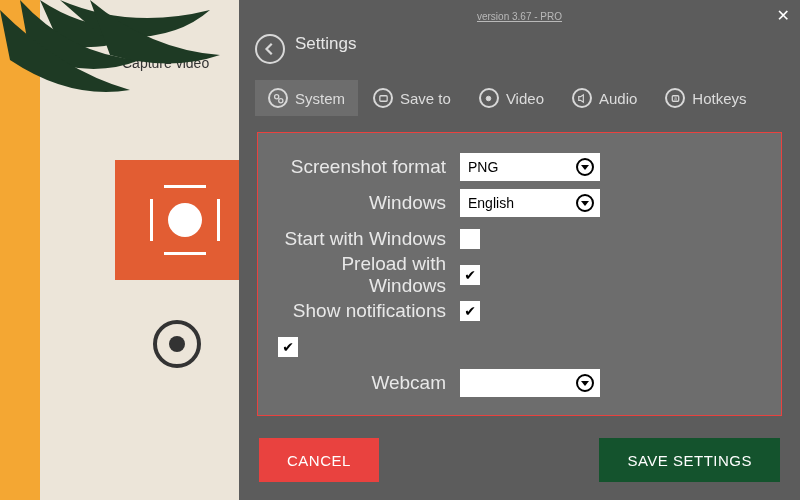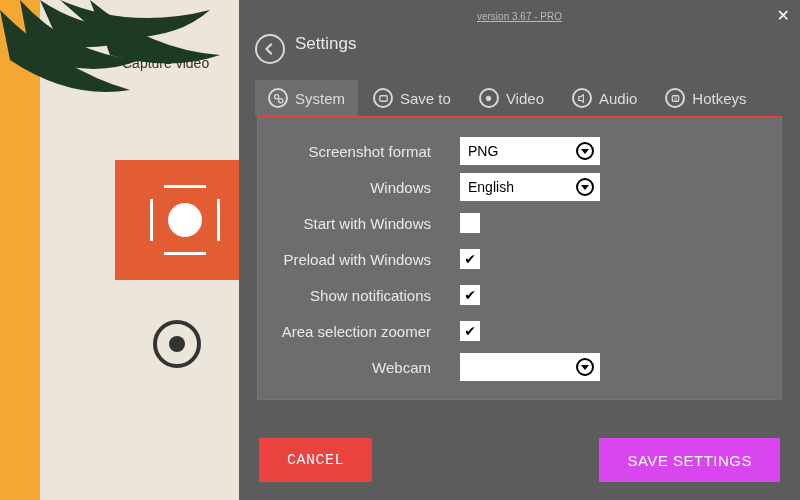--- a/index.html
+++ b/index.html
@@ -44,39 +44,39 @@
   .close-x { position:absolute; right:10px; top:6px; color:#fff; font-size:16px; cursor:pointer; }
 
   .title-row { display:flex; gap:10px; padding:0 16px; height:34px; }
   .back-btn {
     width:30px; height:30px; border:2px solid #d8d8d8; border-radius:50%;
     display:flex;align-items:center;justify-content:center; cursor:pointer;
   }
   .back-btn svg{width:14px;height:14px;stroke:#d8d8d8;fill:none;stroke-width:2.5}
   .title-text { font-size:17px; color:#e6e6e6; }
 
-  .tabs { display:flex; gap:2px; padding:12px 16px 0 16px; }
+  .tabs { display:flex; gap:2px; padding:12px 16px 16px 16px; }
   .tab {
     display:flex; align-items:center; gap:7px; padding:8px 13px;
     font-size:15px; color:#dcdcdc; cursor:pointer;
   }
   .tab.active { background:#6d6d6d; }
   .tab-icon {
     width:20px;height:20px;border:2px solid #d8d8d8;border-radius:50%;
     display:flex;align-items:center;justify-content:center;font-size:10px;color:#d8d8d8;
     flex-shrink:0;
   }
   .tab-icon svg{width:11px;height:11px;stroke:#d8d8d8;fill:#d8d8d8}
 
   .panel {
     margin:0 18px; padding:16px 20px 14px 20px;
     background:#6d6d6d; border:1px solid #e9423f;
   }
   .row { display:flex; align-items:center; height:36px; }
-  .row-label { width:182px; text-align:right; padding-right:29px; font-size:15px; color:#e8e8e8; }
+  .row-label { width:182px; text-align:right; padding-right:14px; font-size:19px; color:#e8e8e8; }
   .select {
     width:140px; height:28px; background:#fff; color:#000;
     display:flex; align-items:center; justify-content:space-between;
     padding:0 6px 0 8px; font-size:14px; cursor:pointer;
   }
   .select .chev {
     width:18px;height:18px;border:2px solid #000;border-radius:50%;
     display:flex;align-items:center;justify-content:center;flex-shrink:0;
   }
   .select .chev::after{content:"";border-left:4px solid transparent;border-right:4px solid transparent;border-top:5px solid #000;}
@@ -86,22 +86,22 @@
   }
 
   .dlg-buttons {
     position:absolute; left:0; right:0; bottom:18px;
     display:flex; justify-content:space-between; padding:0 20px;
   }
   .btn {
     height:44px; padding:0 28px; display:flex;align-items:center;
     font-size:15px; letter-spacing:0.5px; color:#fff; cursor:pointer; border:none;
   }
-  .btn-cancel { background:#e9423f;font-family:Liberation Mono, monospace; }
-  .btn-save { background:#d946ef; }
+  .btn-cancel { background:#e9423f; }
+  .btn-save { background:#14532d; }
 </style>
 </head>
 <body>
 
 <div class="bg-window">
   <span class="bg-label">Capture video</span>
   <div class="bg-tile">
     <div class="bg-tile-inner">
       <div class="dot"></div>
       <div class="cut tl"></div>
@@ -202,21 +202,20 @@
     </div>
     <div class="row">
       <div class="row-label">Preload with Windows</div>
       <div class="checkbox">✔</div>
     </div>
     <div class="row">
       <div class="row-label">Show notifications</div>
       <div class="checkbox">✔</div>
     </div>
     <div class="row">
-      <div class="row-label">Area selection zoomer</div>
       <div class="checkbox">✔</div>
     </div>
     <div class="row">
       <div class="row-label">Webcam</div>
       <div class="select">
         <span></span>
         <span class="chev"></span>
       </div>
     </div>
   </div>

